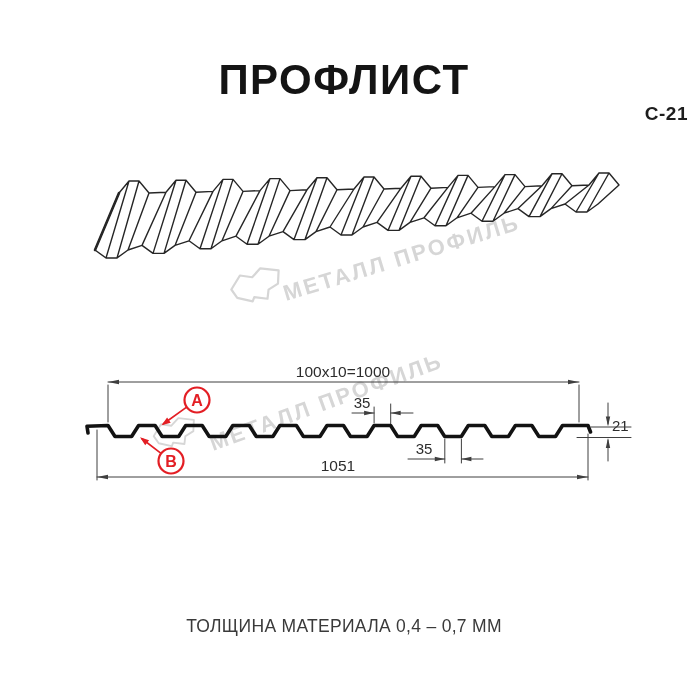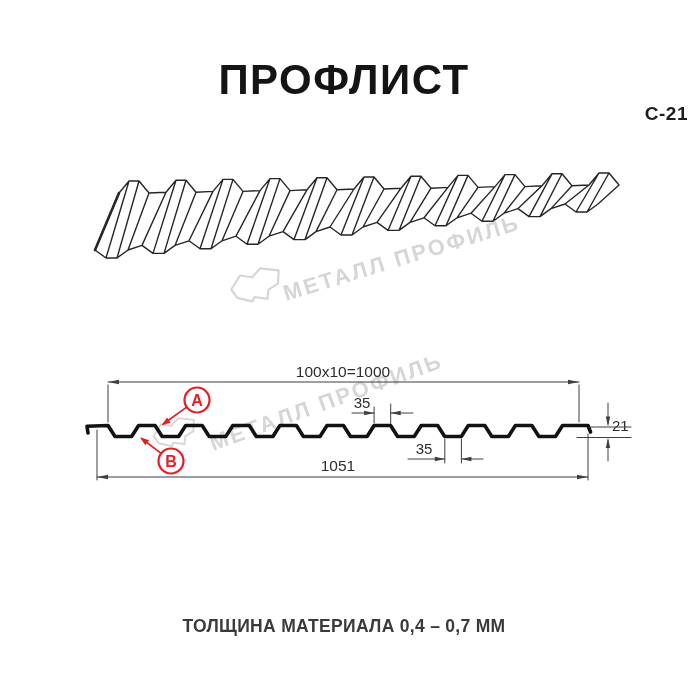--- a/index.html
+++ b/index.html
@@ -1,20 +1,20 @@
 <!DOCTYPE html>
 <html><head>
 <meta charset="utf-8">
 <style>
   html,body{margin:0;padding:0;width:700px;height:700px;background:#ffffff;overflow:hidden;}
   body{position:relative;font-family:"Liberation Sans",sans-serif;}
   .abs{position:absolute;left:0;width:688px;text-align:center;}
   .title{top:56px;font-size:42px;font-weight:bold;letter-spacing:1.5px;color:#141414;}
   .subtitle{top:103px;font-size:19px;font-weight:bold;letter-spacing:.5px;color:#1d1d1d;text-align:right;}
-  .caption{top:616px;font-size:17.5px;font-weight:bold;letter-spacing:.3px;color:#3a3a3a;}
+  .caption{top:616px;font-size:17.5px;font-weight:normal;letter-spacing:.3px;color:#3a3a3a;}
   svg{position:absolute;left:0;top:0;}
   text{font-family:"Liberation Sans",sans-serif;}
   .dim{font-size:15.5px;fill:#2d2d2d;}
   .dims{font-size:15px;fill:#2d2d2d;}
   .callout{font-size:16px;font-weight:bold;fill:#e31e24;}
   .wm{font-size:22px;font-weight:bold;letter-spacing:2.5px;fill:#d6d6d6;}
   .wm-logo{fill:none;stroke:#d6d6d6;stroke-width:2.2;stroke-linejoin:round;}
 </style>
 </head>
 <body>

